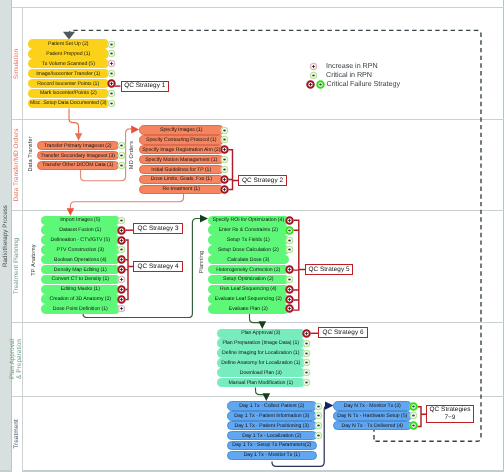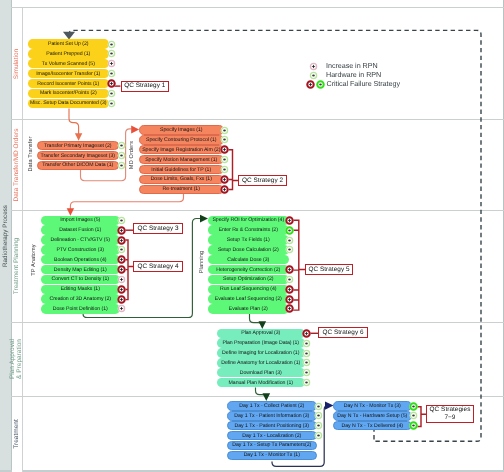--- a/index.html
+++ b/index.html
@@ -166,21 +166,21 @@
         <span class="lg-txt" style="margin-left:8px;">Increase in RPN</span>
       </div>
       <div class="lg-row" style="left:307.5px;top:69.5px;">
         <span class="mk" style="position:relative;display:inline-block;margin-right:-0.5px;">
           <svg width="11" height="11" viewBox="0 0 11 11">
             <circle cx="5.5" cy="5.5" r="3.75" fill="#ffffff"></circle>
             <circle cx="5.5" cy="5.5" r="3.10" fill="none" stroke="#b7e69a" stroke-width="1.3"></circle>
             <ellipse cx="5.5" cy="5.5" rx="1.35" ry="1.1" fill="#3a3a3a"></ellipse>
           </svg>
         </span>
-        <span class="lg-txt" style="margin-left:8px;">Hardware in RPN</span>
+        <span class="lg-txt" style="margin-left:8px;">Critical in RPN</span>
       </div>
       <div class="lg-row" style="left:304.5px;top:78.5px;">
         <span class="mk" style="position:relative;display:inline-block;margin-right:-0.5px;">
           <svg width="11" height="11" viewBox="0 0 11 11">
             <circle cx="5.5" cy="5.5" r="4.25" fill="#ffffff"></circle>
             <circle cx="5.5" cy="5.5" r="3.25" fill="none" stroke="#a51420" stroke-width="2"></circle>
             <path d="M 5.5 3.5 L 6.1 4.9 L 7.5 5.5 L 6.1 6.1 L 5.5 7.5 L 4.9 6.1 L 3.5 5.5 L 4.9 4.9 Z" fill="#222"></path>
           </svg>
         </span>
         <span class="mk" style="position:relative;display:inline-block;margin-right:-0.5px;">

